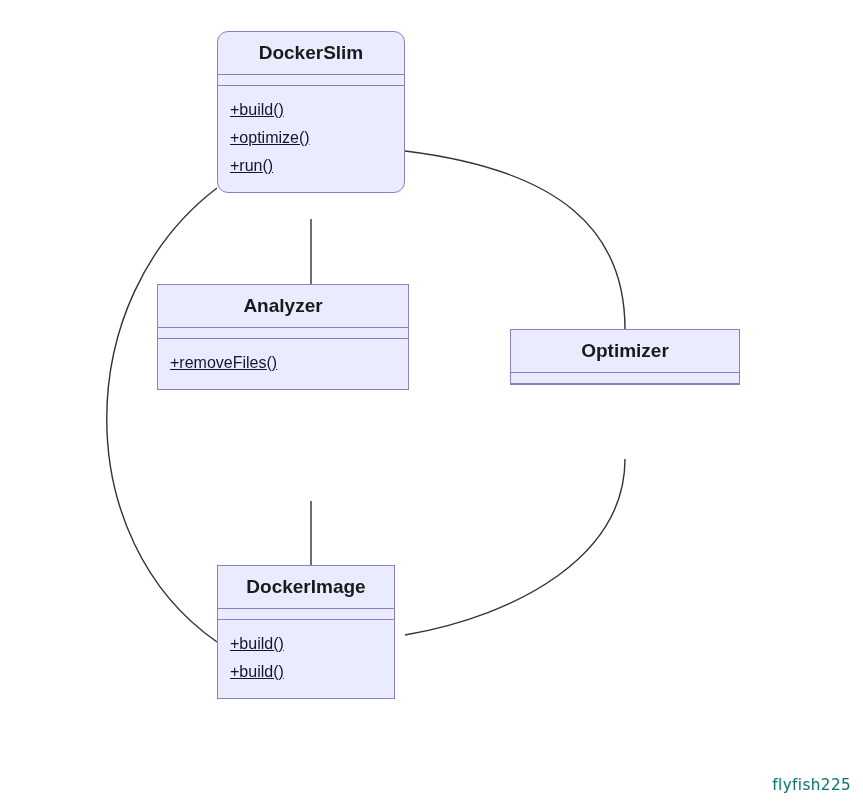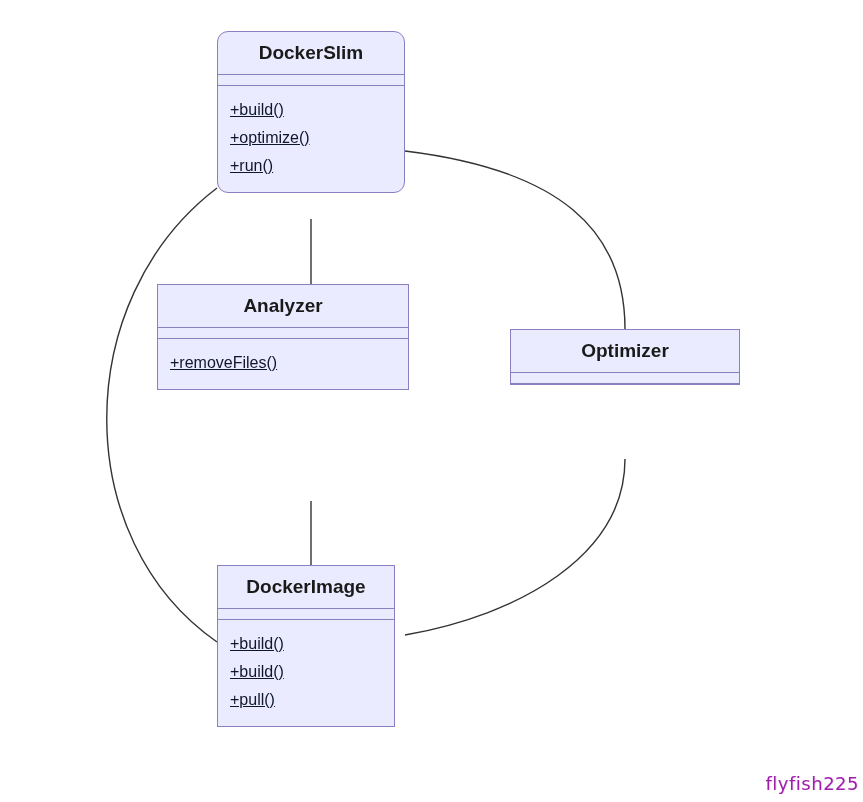--- a/index.html
+++ b/index.html
@@ -39,24 +39,24 @@
   .class-section {
     padding: 10px 12px 12px 12px;
     font-size: 16px;
     color: #0f172a;
     line-height: 1.75;
     text-decoration: underline;
   }
   .method { white-space: nowrap; }
   .watermark {
     position: absolute;
-    right: 4px;
+    right: 12px;
     bottom: 8px;
-    font-size: 18px;
-    color: #a21caf;
+    font-size: 15px;
+    color: #0f766e;
     letter-spacing: 0.5px;
     text-shadow: 1px 0 0 #e6e6e6;
     font-family: "DejaVu Sans", Arial, sans-serif;
   }
 </style>
 </head>
 <body>
 
 <svg class="connectors" width="863" height="802">
 
@@ -93,17 +93,16 @@
   <div class="class-title">Optimizer</div>
   <div class="class-empty"></div>
 </div>
 
 <div class="class-box" style="left:217px; top:565px; width:178px;">
   <div class="class-title">DockerImage</div>
   <div class="class-empty"></div>
   <div class="class-section">
     <div class="method">+build()</div>
     <div class="method">+build()</div>
-    <div class="method">+pull()</div>
   </div>
 </div>
 
 <div class="watermark">flyfish225</div>
 
 </body></html>

